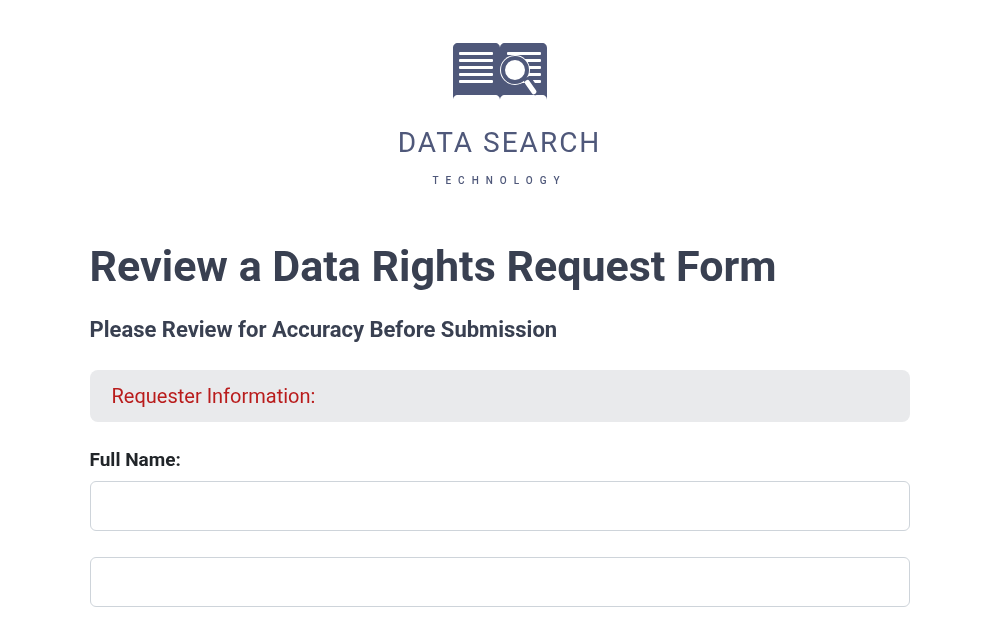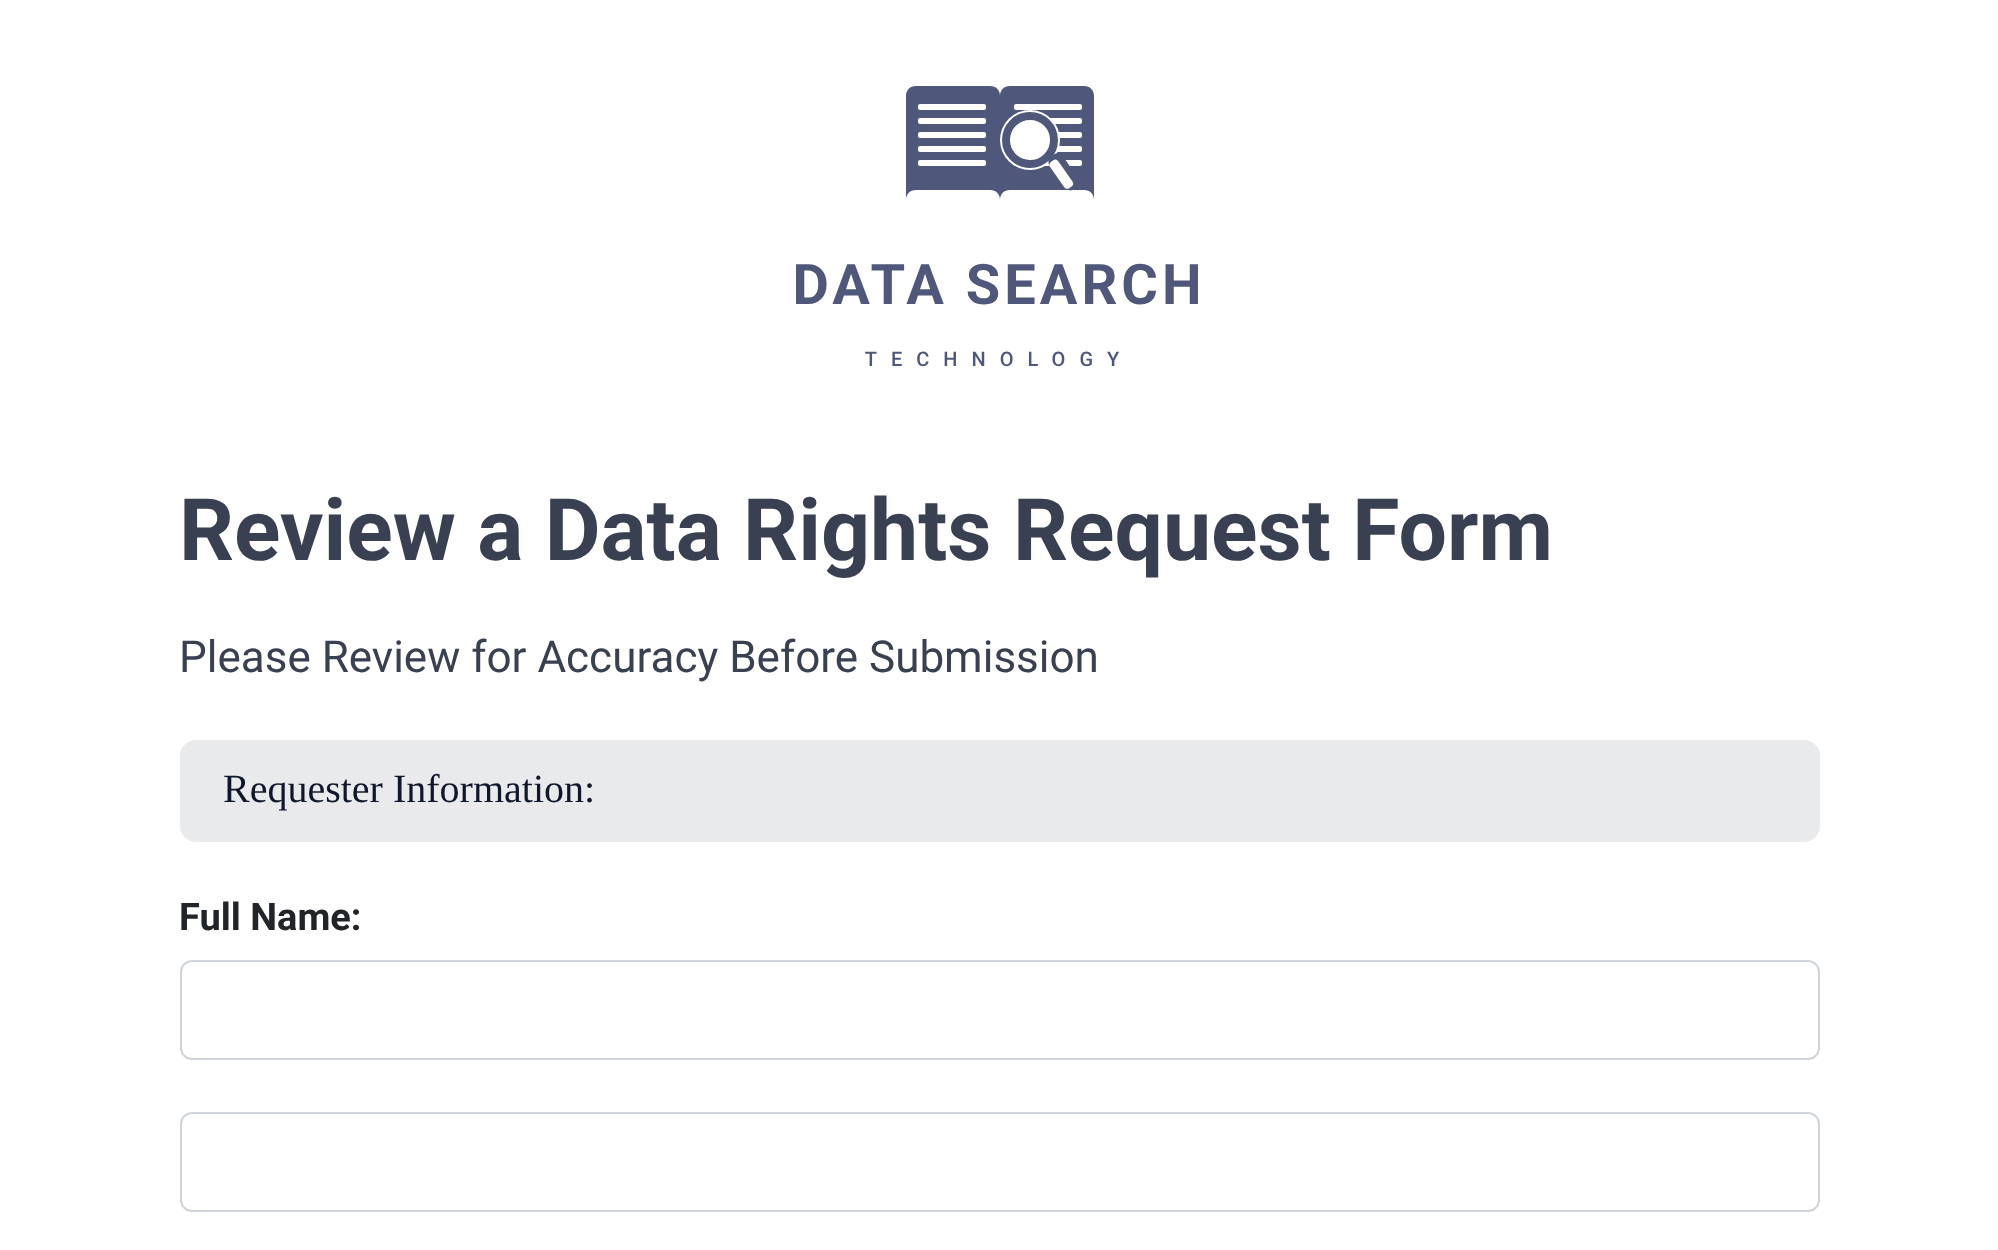--- a/index.html
+++ b/index.html
@@ -21,54 +21,53 @@
     }
     .logo-area {
       text-align: center;
       margin-bottom: 55px;
     }
     .logo-svg {
       display: inline-block;
     }
     .brand-name {
       font-size: 28px;
-      font-weight: 700;
+      font-weight: 400;
       letter-spacing: 2px;
       color: #4f587a;
       margin-top: 10px;
     }
     .brand-sub {
       font-size: 10px;
       font-weight: 500;
       letter-spacing: 7px;
       color: #4f587a;
       margin-top: 16px;
     }
     .page-title {
       font-size: 43px;
       font-weight: 700;
       color: #394051;
       margin-bottom: 24px;
       line-height: 1.2;
     }
     .page-subtitle {
       font-size: 22px;
-      font-weight: 400;
+      font-weight: 700;
       color: #394051;
       margin-bottom: 28px;
     }
     .section-header {
       background: #e9eaec;
       border-radius: 8px;
       padding: 14px 22px;
       font-size: 20px;
       font-weight: 400;
-      color: #0f172a;
+      color: #b91c1c;
       margin-bottom: 26px;
-      font-family: Liberation Serif, serif;
     }
     .form-group {
       margin-bottom: 26px;
     }
     .form-label {
       display: block;
       font-size: 19px;
       font-weight: 700;
       color: #212529;
       margin-bottom: 10px;

